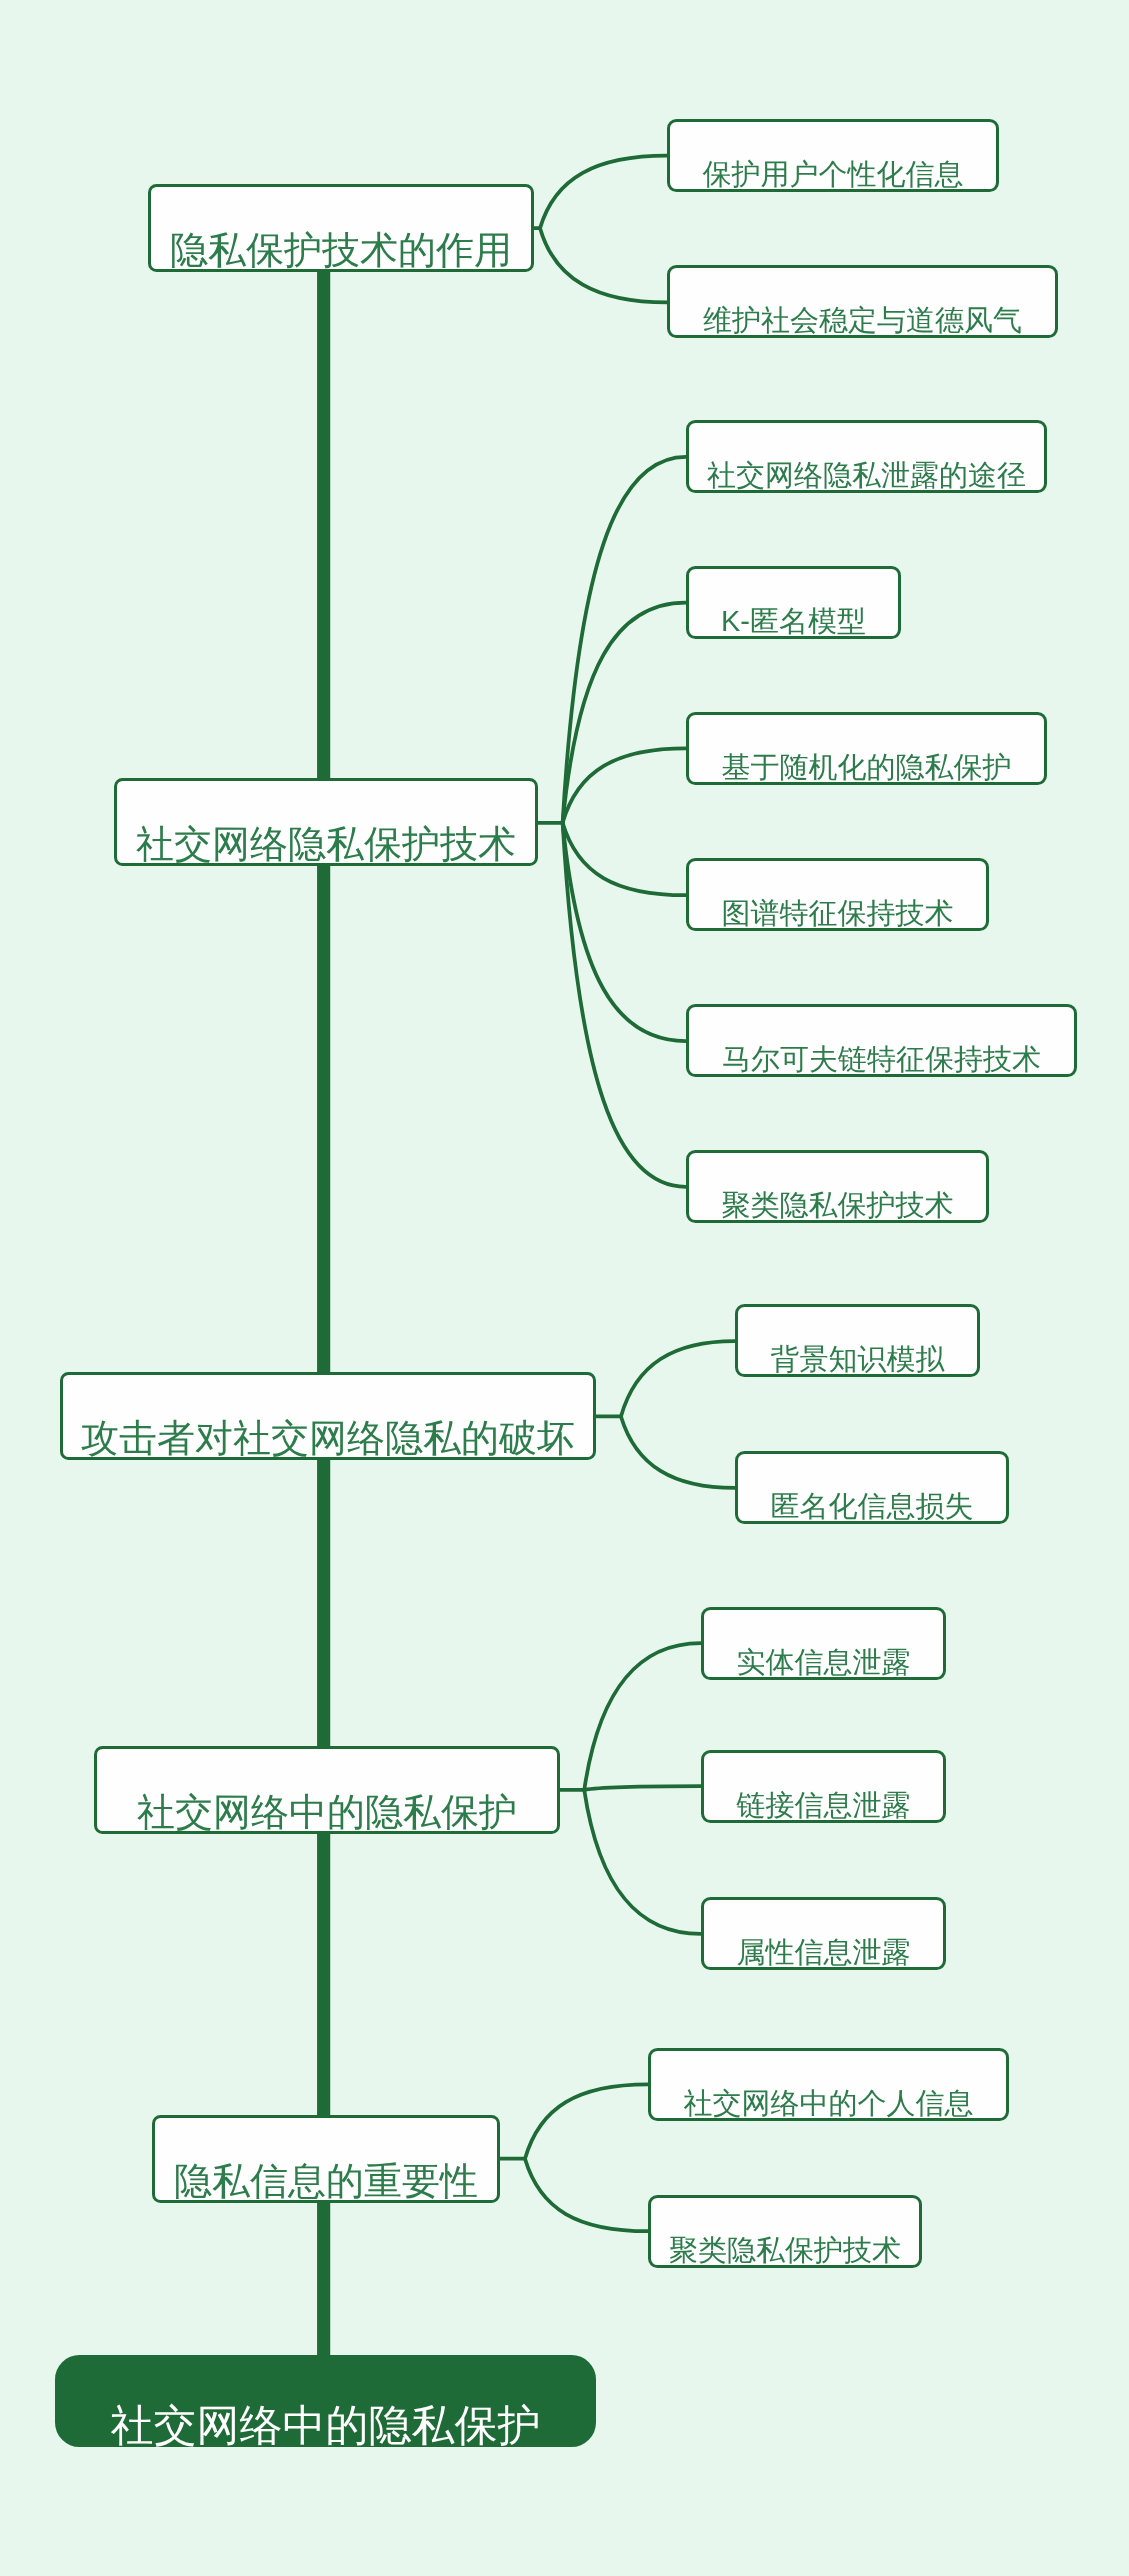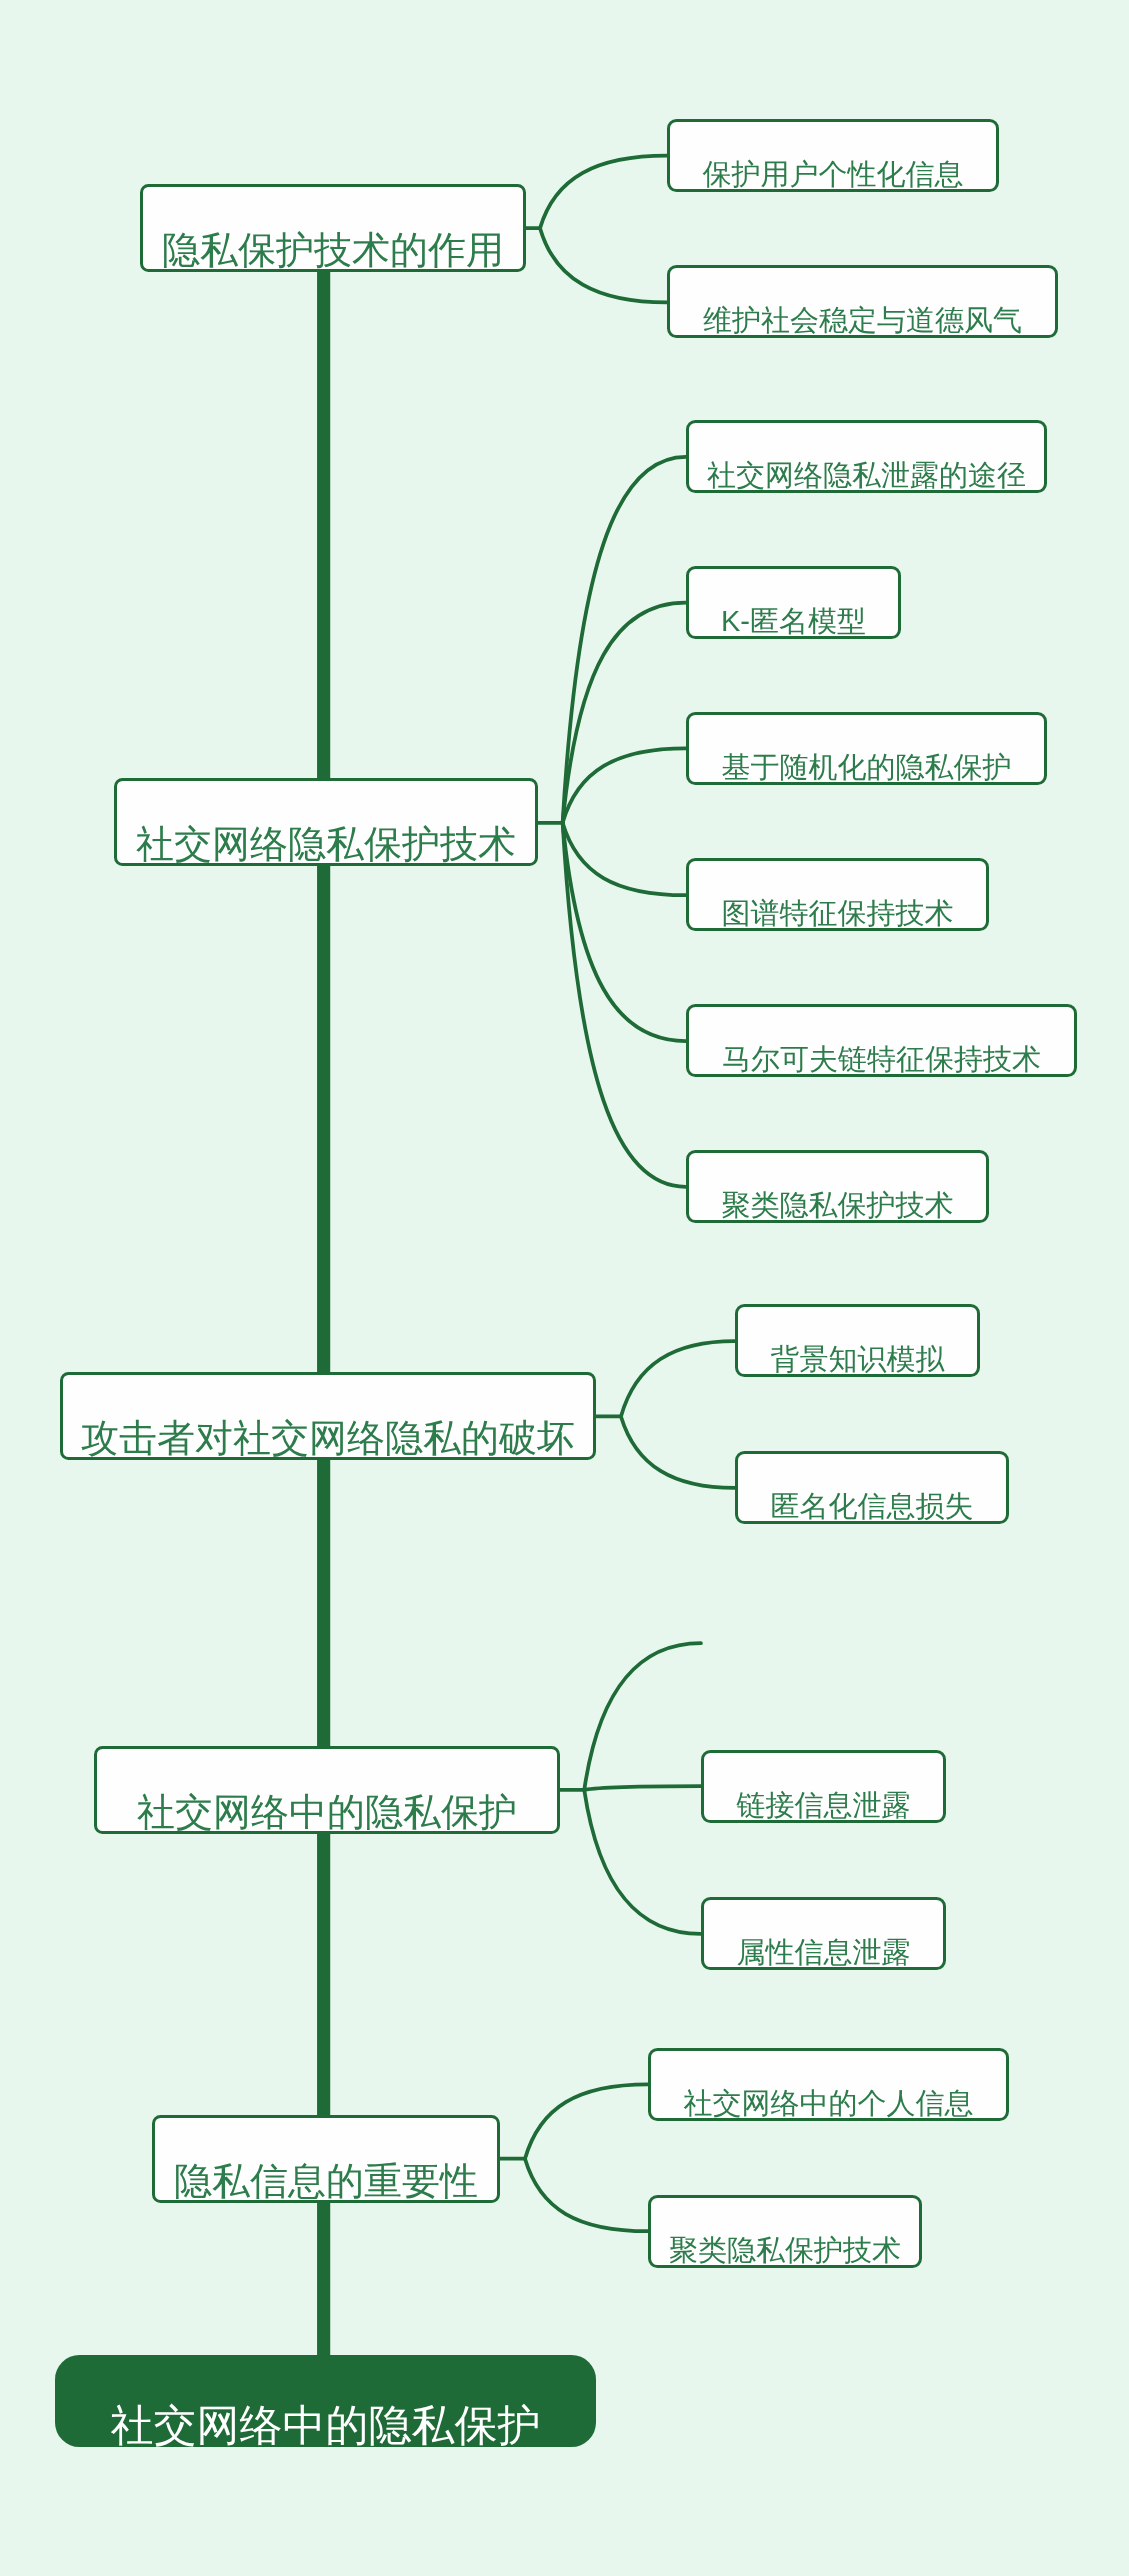--- a/index.html
+++ b/index.html
@@ -58,21 +58,21 @@
       <path d="M621 1902 C637 1793 680 1746 745 1746"></path>
       <path d="M621 1902 C637 1899 680 1898 745 1898"></path>
       <path d="M621 1902 C637 2009 680 2055 745 2055"></path>
 
       <path d="M532 2294 H558"></path>
       <path d="M558 2294 C574 2239 614 2215 689 2215"></path>
       <path d="M558 2294 C574 2348 614 2371 689 2371"></path>
     </g>
   </svg>
 
-  <div class="node main" style="left:140px;top:184px;width:386px;height:88px">
+  <div class="node main" style="left:148px;top:184px;width:386px;height:88px">
     <span>隐私保护技术的作用</span>
   </div>
   <div class="node child" style="left:667px;top:119px;width:332px;height:73px">
     <span>保护用户个性化信息</span>
   </div>
   <div class="node child" style="left:667px;top:265px;width:391px;height:73px">
     <span>维护社会稳定与道德风气</span>
   </div>
 
   <div class="node main" style="left:114px;top:778px;width:424px;height:88px">
@@ -103,20 +103,23 @@
   <div class="node child" style="left:735px;top:1304px;width:245px;height:73px">
     <span>背景知识模拟</span>
   </div>
   <div class="node child" style="left:735px;top:1451px;width:274px;height:73px">
     <span>匿名化信息损失</span>
   </div>
 
   <div class="node main" style="left:94px;top:1746px;width:466px;height:88px">
     <span>社交网络中的隐私保护</span>
   </div>
+  <div class="node child" style="left:701px;top:1607px;width:245px;height:73px">
+    <span>实体信息泄露</span>
+  </div>
   <div class="node child" style="left:701px;top:1750px;width:245px;height:73px">
     <span>链接信息泄露</span>
   </div>
   <div class="node child" style="left:701px;top:1897px;width:245px;height:73px">
     <span>属性信息泄露</span>
   </div>
 
   <div class="node main" style="left:152px;top:2115px;width:348px;height:88px">
     <span>隐私信息的重要性</span>
   </div>

